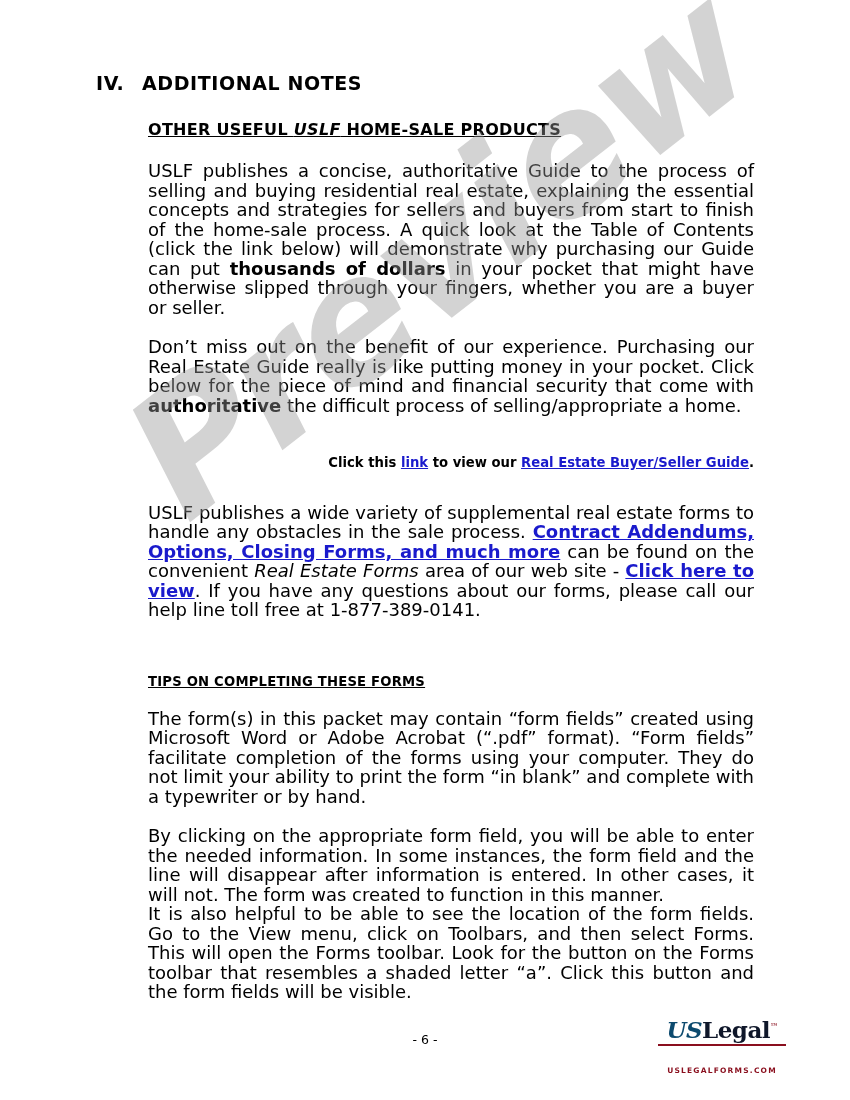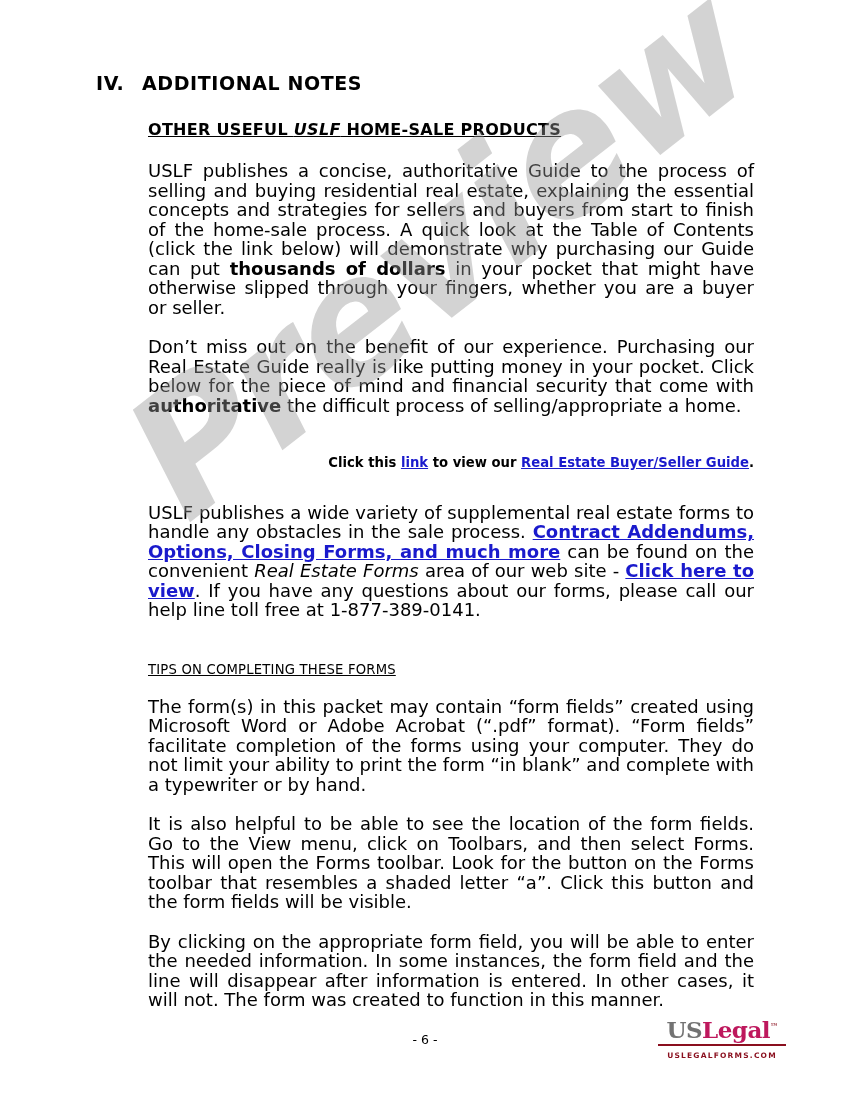--- a/index.html
+++ b/index.html
@@ -66,24 +66,24 @@
   }
   .centered {
     text-align: right;
     font-size: 13.2px;
     font-weight: bold;
     line-height: 19.5px;
     margin: 0;
   }
   .tips-heading {
     font-size: 13.2px;
-    font-weight: normal;
+    font-weight: bold;
     text-decoration: underline;
     letter-spacing: 0.2px;
-    margin: 4px 0 20px 0;
+    margin: 16px 0 20px 0;
   }
   
   .watermark {
     position: absolute;
     left: 90px;
     top: 280px;
     width: 620px;
     height: 540px;
     pointer-events: none;
     z-index: 5;
@@ -119,28 +119,28 @@
     text-align: center;
   }
   .logo-main {
     font-family: "DejaVu Serif", serif;
     font-size: 23px;
     font-weight: bold;
     color: #8a0f1e;
     letter-spacing: -0.5px;
     line-height: 1;
   }
-  .logo-main .us { color: #737373; }
-  .logo-main .legal { color: #be185d; }
+  .logo-main .us { color: #0c4a6e; font-style: italic; }
+  .logo-main .legal { color: #0f172a; }
   .logo-tm {
     font-size: 8px;
     vertical-align: super;
   }
   .logo-sub {
-    margin-top: 5px;
+    margin-top: 20px;
     font-size: 7.5px;
     font-weight: bold;
     color: #8a0f1e;
     letter-spacing: 1.2px;
   }
   .logo-rule {
     margin: 3px auto 3px auto;
     width: 128px;
     height: 2px;
     background: #8a0f1e;
@@ -186,23 +186,23 @@
       <p class="para">
         <span>USLF publishes a wide variety of supplemental real estate forms to handle any obstacles in the sale process. </span><a class="link" href="#">Contract Addendums, Options, Closing Forms, and much more</a><span> can be found on the convenient </span><i class="ital">Real Estate Forms</i><span> area of our web site - </span><a class="link" href="#">Click here to view</a><span>. If you have any questions about our forms, please call our help line toll free at 1-877-389-0141.</span>
       </p>
 
       <div class="spacer-lg"></div>
 
       <p class="tips-heading">TIPS ON COMPLETING THESE FORMS</p>
 
       <p class="para">The form(s) in this packet may contain “form fields” created using Microsoft Word or Adobe Acrobat (“.pdf” format). “Form fields” facilitate completion of the forms using your computer. They do not limit your ability to print the form “in blank” and complete with a typewriter or by hand.</p>
 
+      <p class="para last">By clicking on the appropriate form field, you will be able to enter the needed information.  In some instances, the form field and the line will disappear after information is entered. In other cases, it will not. The form was created to function in this manner.</p>
+
       <p class="para">It is also helpful to be able to see the location of the form fields. Go to the View menu, click on Toolbars, and then select Forms. This will open the Forms toolbar. Look for the button on the Forms toolbar that resembles a shaded letter “a”. Click this button and the form fields will be visible.</p>
-
-      <p class="para last">By clicking on the appropriate form field, you will be able to enter the needed information.  In some instances, the form field and the line will disappear after information is entered. In other cases, it will not. The form was created to function in this manner.</p>
 
     </div>
   </div>
 
   <div class="page-number">- 6 -</div>
 
   <div class="logo">
     <div class="logo-main"><span class="us">US</span><span class="legal">Legal</span><span class="logo-tm">™</span></div>
     <div class="logo-rule"></div>
     <div class="logo-sub">USLEGALFORMS.COM</div>

